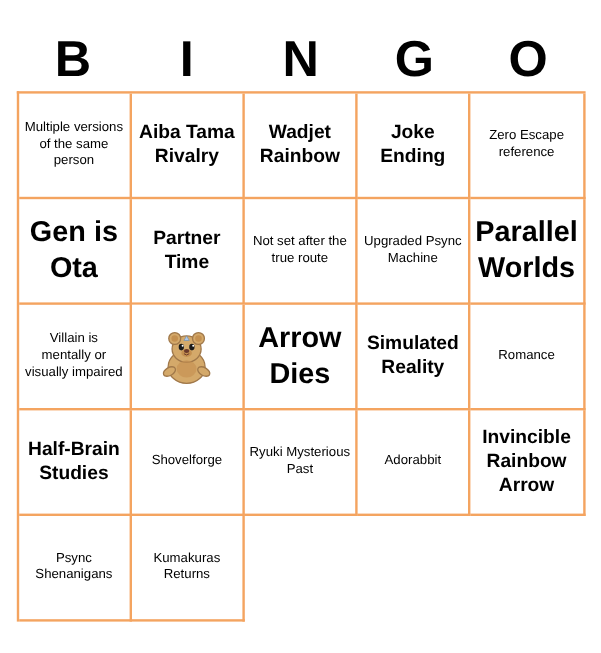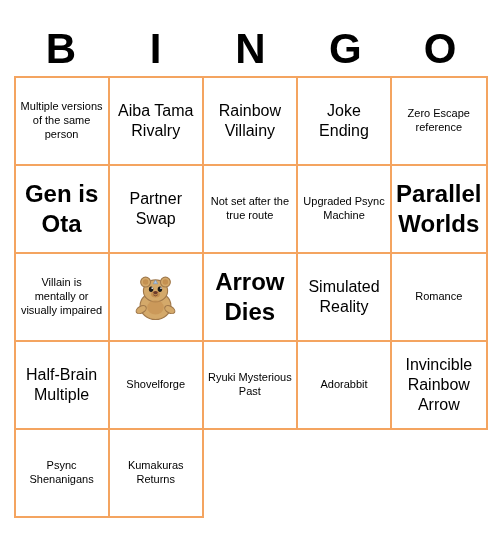--- a/index.html
+++ b/index.html
@@ -51,21 +51,21 @@
       font-size: 12.5px;
       line-height: 1.25;
       color: #000;
     }
     .bingo-cell-text.large {
       font-size: 24px;
       font-weight: bold;
     }
     .bingo-cell-text.medium {
       font-size: 16px;
-      font-weight: normal;
+      font-weight: bold;
     }
     .bingo-cell-text.small {
       font-size: 11px;
     }
     .free-cell {
       background: #fff;
       flex-direction: column;
       gap: 2px;
     }
     
@@ -82,33 +82,33 @@
       <div class="bingo-header-cell">O</div>
     </div>
   <div class="bingo-grid">
   <div class="bingo-cell">
         <span class="bingo-cell-text small">Multiple versions of the same person</span>
       </div>
       <div class="bingo-cell">
         <span class="bingo-cell-text medium">Aiba Tama Rivalry</span>
       </div>
       <div class="bingo-cell">
-        <span class="bingo-cell-text medium">Rainbow Villainy</span>
+        <span class="bingo-cell-text medium">Wadjet Rainbow</span>
       </div>
       <div class="bingo-cell">
         <span class="bingo-cell-text medium">Joke Ending</span>
       </div>
       <div class="bingo-cell">
         <span class="bingo-cell-text small">Zero Escape reference</span>
       </div>
       <div class="bingo-cell">
         <span class="bingo-cell-text large">Gen is Ota</span>
       </div>
       <div class="bingo-cell">
-        <span class="bingo-cell-text medium">Partner Swap</span>
+        <span class="bingo-cell-text medium">Partner Time</span>
       </div>
       <div class="bingo-cell">
         <span class="bingo-cell-text small">Not set after the true route</span>
       </div>
       <div class="bingo-cell">
         <span class="bingo-cell-text small">Upgraded Psync Machine</span>
       </div>
       <div class="bingo-cell">
         <span class="bingo-cell-text large">Parallel Worlds</span>
       </div>
@@ -151,21 +151,21 @@
       <div class="bingo-cell">
         <span class="bingo-cell-text large">Arrow Dies</span>
       </div>
       <div class="bingo-cell">
         <span class="bingo-cell-text medium">Simulated Reality</span>
       </div>
       <div class="bingo-cell">
         <span class="bingo-cell-text small">Romance</span>
       </div>
       <div class="bingo-cell">
-        <span class="bingo-cell-text medium">Half-Brain Multiple</span>
+        <span class="bingo-cell-text medium">Half-Brain Studies</span>
       </div>
       <div class="bingo-cell">
         <span class="bingo-cell-text small">Shovelforge</span>
       </div>
       <div class="bingo-cell">
         <span class="bingo-cell-text small">Ryuki Mysterious Past</span>
       </div>
       <div class="bingo-cell">
         <span class="bingo-cell-text small">Adorabbit</span>
       </div>

